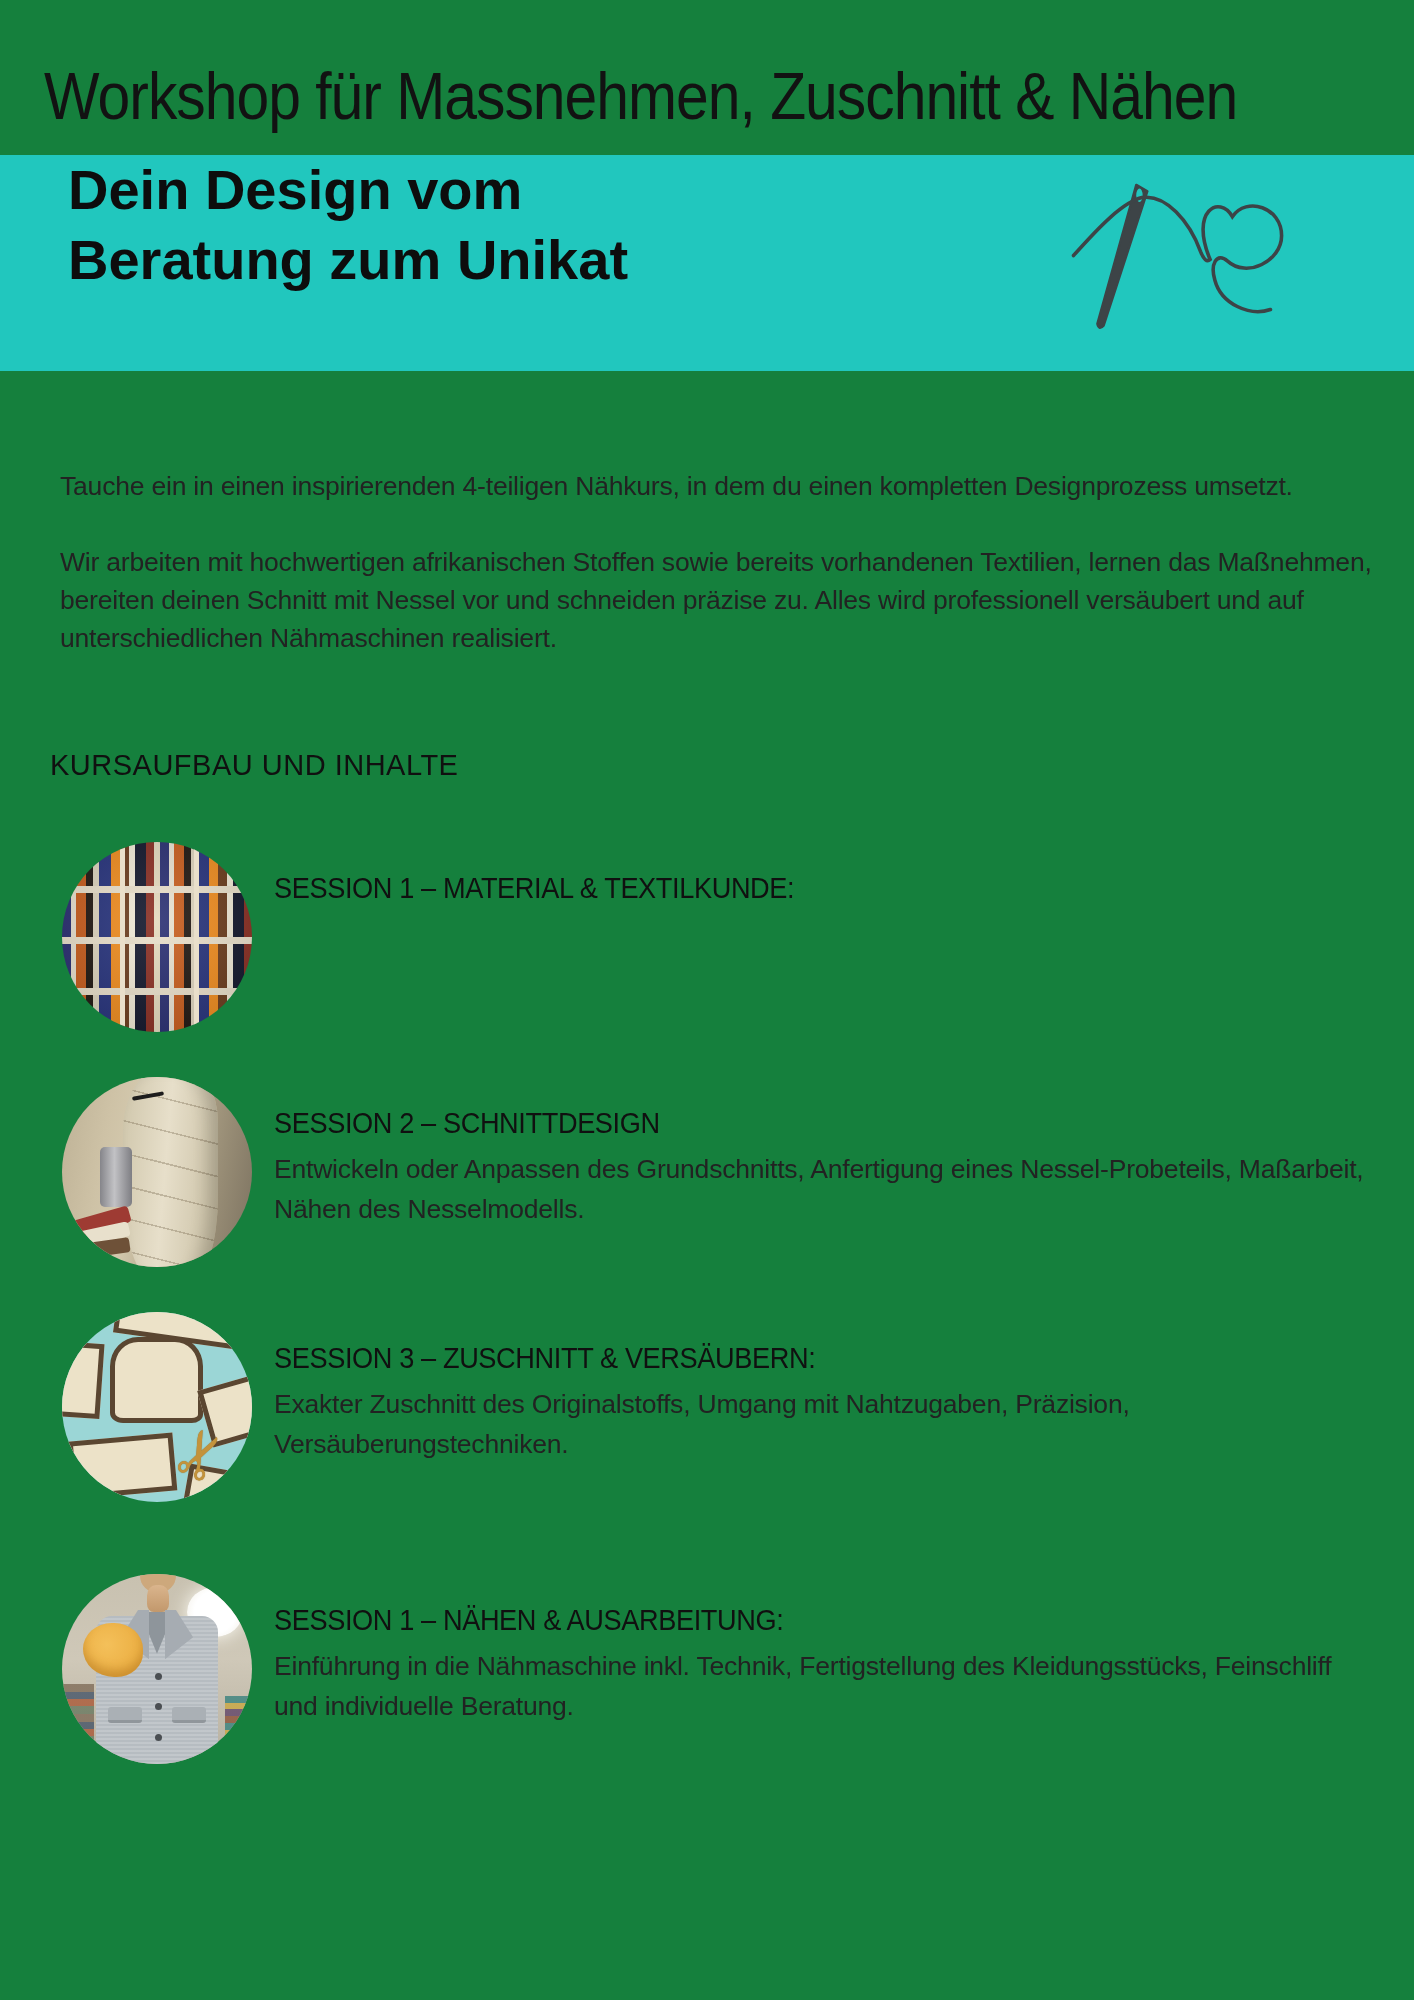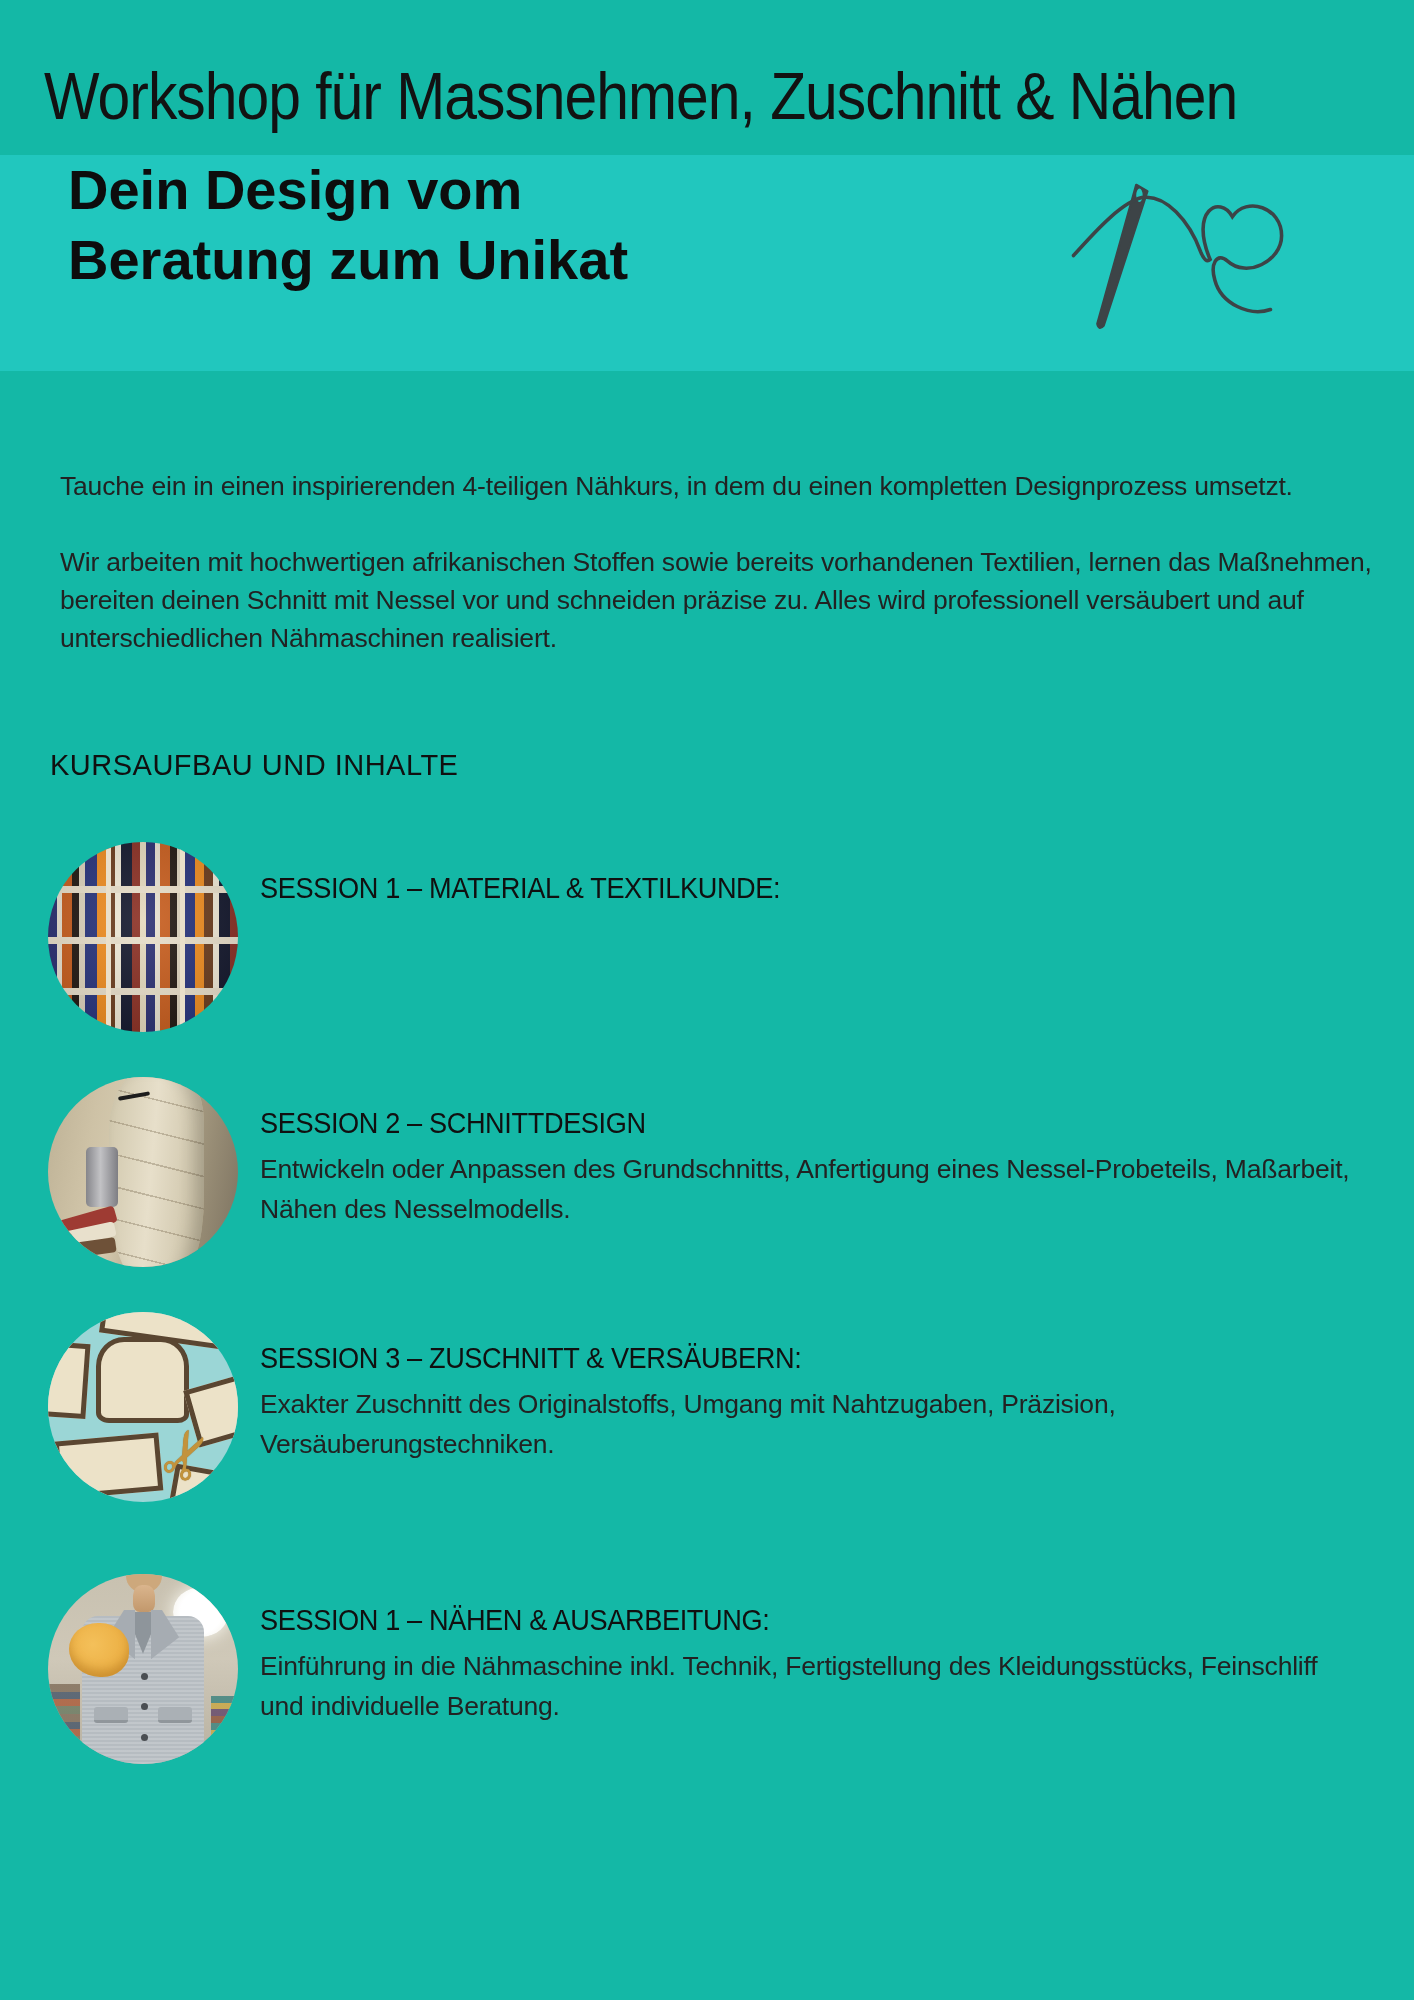--- a/index.html
+++ b/index.html
@@ -4,21 +4,21 @@
 <style>
   html,body{margin:0;padding:0;}
   body{
     width:1414px;height:2000px;
     background:#ffffff;
     font-family:"Liberation Sans", sans-serif;
     color:#1c1c1c;
     position:relative;
     overflow:hidden;
   }
-  .page{width:1414px;height:2000px;position:relative;background:#14b8a6;}
+  .page{width:1414px;height:2000px;position:relative;background:#15803d;}
 
   
   .top-title{
     padding:58px 45px 0 45px;
     font-size:60px;
     font-weight:400;
     letter-spacing:-1px;
     color:#121212;
     white-space:nowrap;
     transform:scale(0.98,1.12);
@@ -63,21 +63,21 @@
   .intro p{margin:0 0 38px 0;}
 
   
   .course-heading{
     margin:92px 0 0 50px;
     font-size:29px;
     letter-spacing:0.5px;
     color:#101010;
     font-weight:400;
   }
-  .sessions{margin-top:60px;}
+  .sessions{margin-top:60px;padding-left:14px;}
   .session-row{
     display:flex;
     align-items:flex-start;
     margin:0 0 45px 48px;
   }
   .session-row.last{margin-top:72px;}
   .session-text{
     margin-left:22px;
     padding-top:26px;
     width:1100px;

